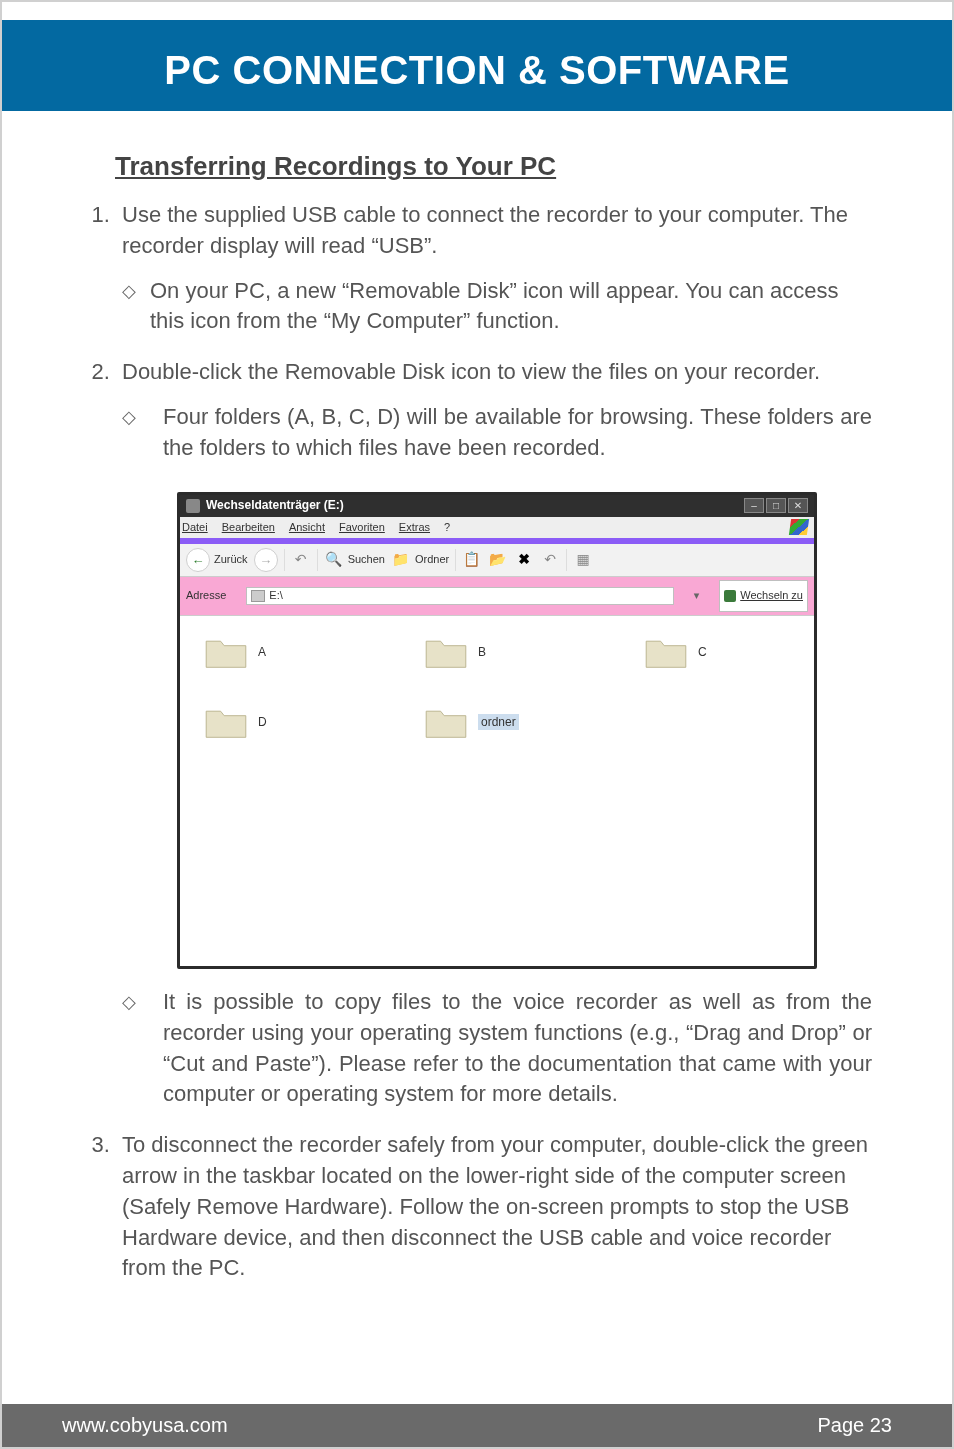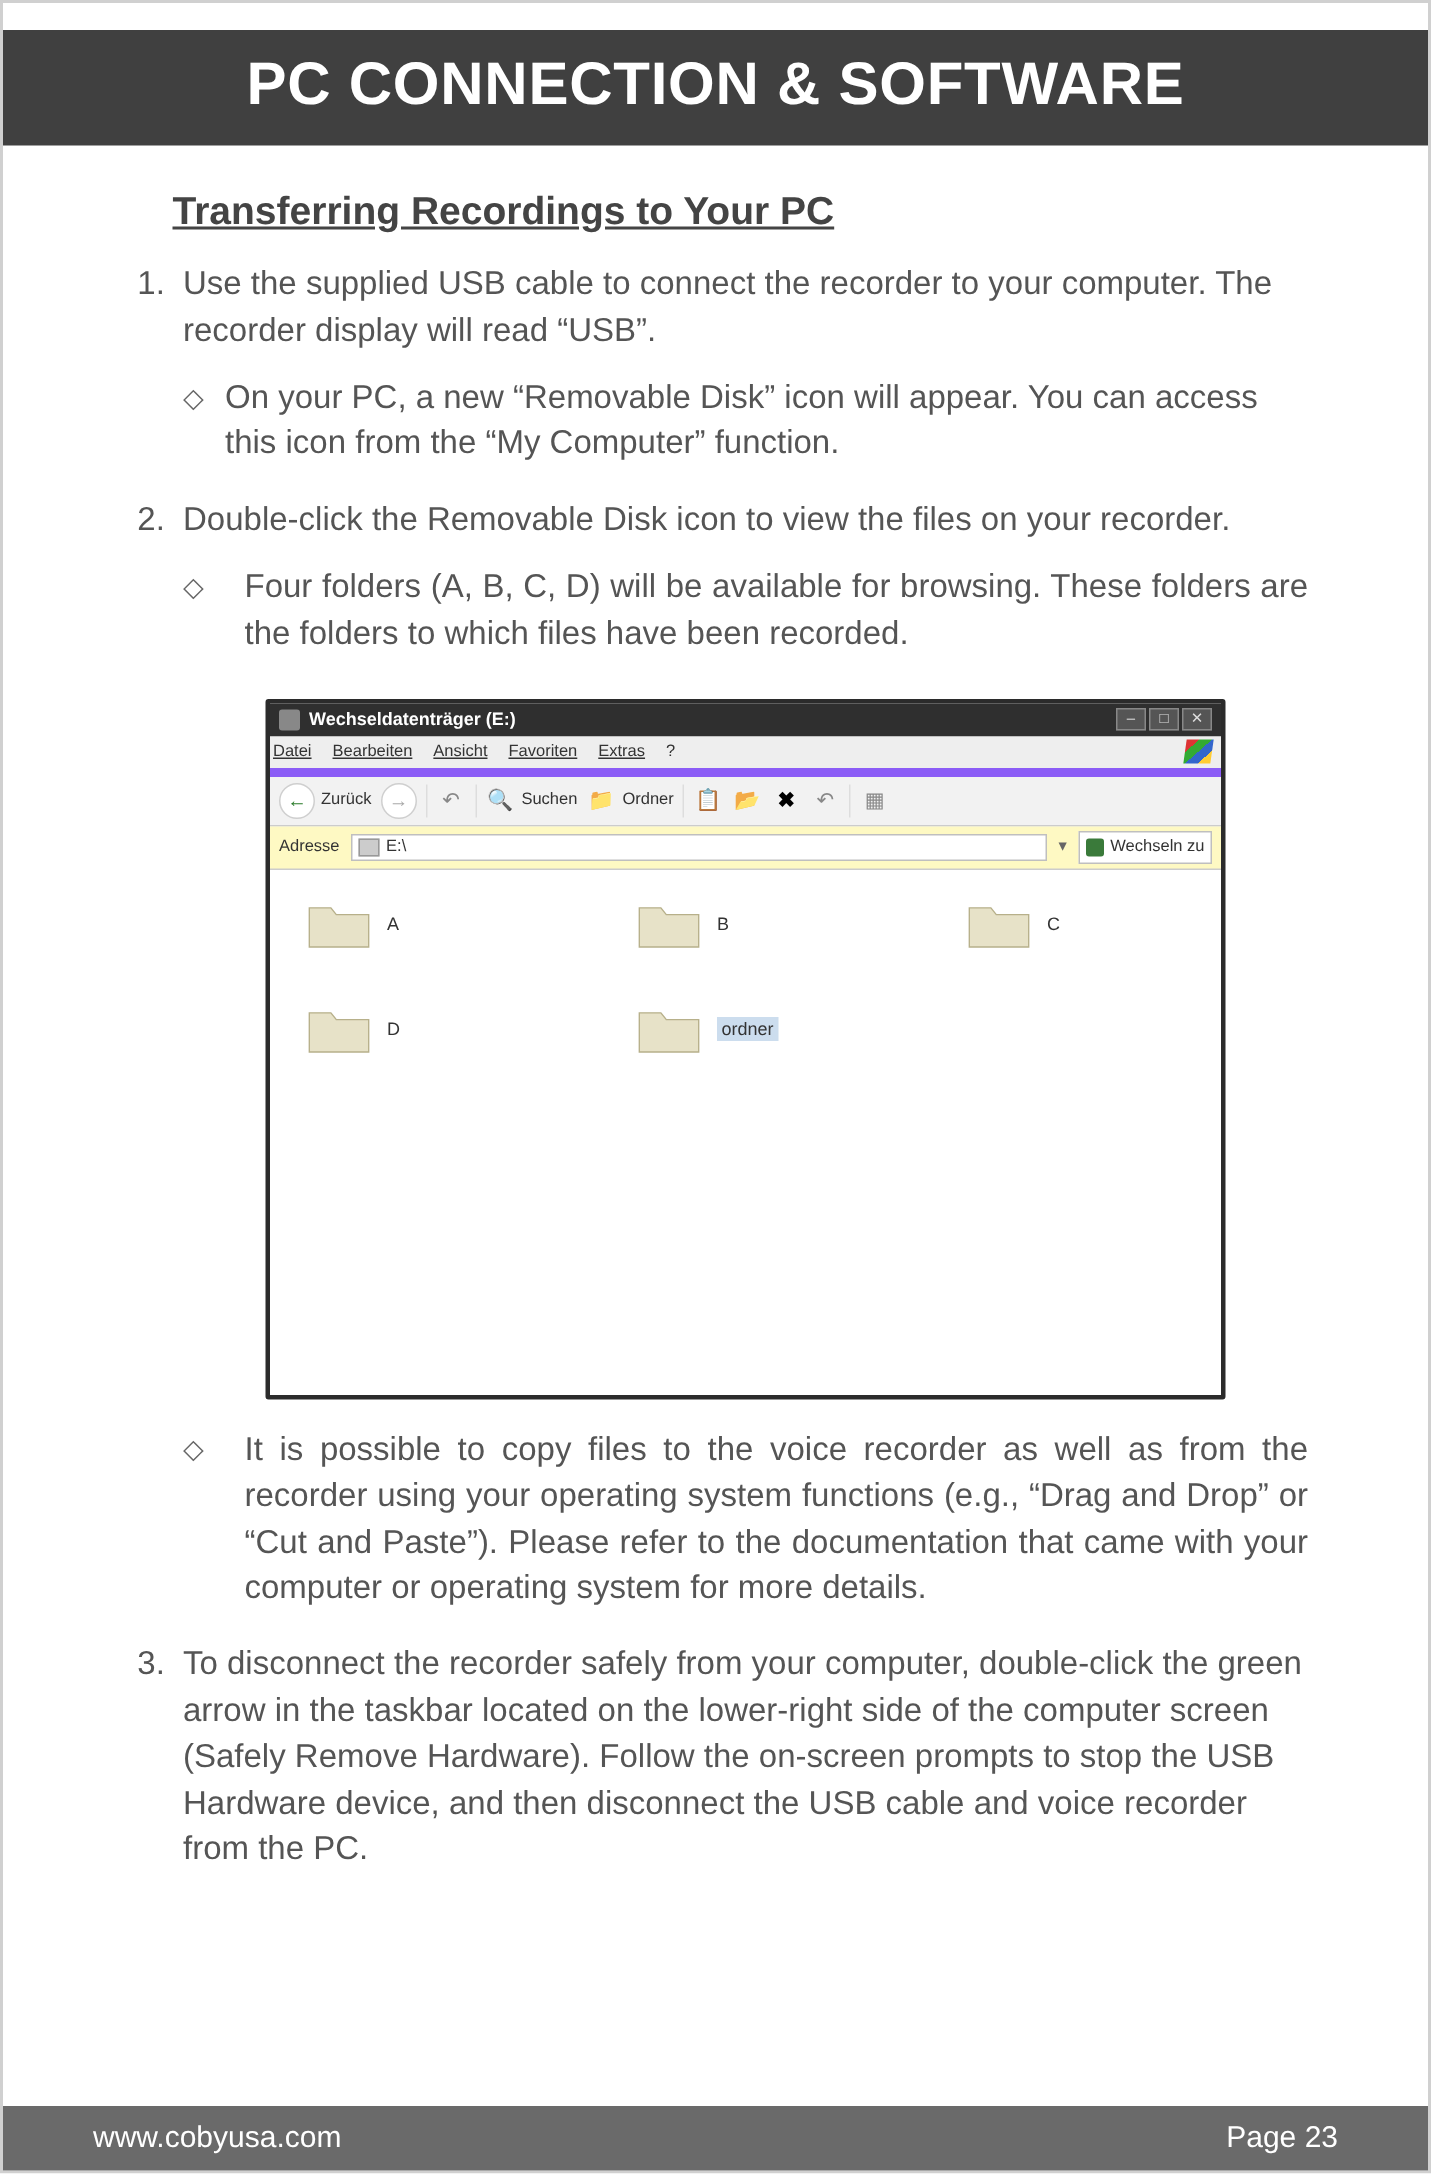--- a/index.html
+++ b/index.html
@@ -1,25 +1,25 @@
 <!DOCTYPE html>
 <html><head>
 <meta charset="utf-8">
 <style>
   * { margin: 0; padding: 0; box-sizing: border-box; }
   html, body { width: 954px; height: 1449px; background: #fff; font-family: Arial, Helvetica, sans-serif; color: #4a4a4a; }
 
   .page { width: 954px; height: 1449px; position: relative; background: #fff; border: 2px solid #d0d0d0; }
 
   .header-band {
-    background: #404040;
+    background: #0369a1;
     color: #fff;
     text-align: center;
-    padding: 14px 0 18px;
-    margin: 18px 0 28px;
+    padding: 28px 0 18px;
+    margin: 18px 0 40px;
   }
   .header-band h1 { font-size: 40px; font-weight: 700; letter-spacing: 0.5px; }
 
   .content { padding: 0 80px; }
 
   .section-title {
     font-size: 26px;
     font-weight: 700;
     text-decoration: underline;
     margin-bottom: 18px;
@@ -87,32 +87,32 @@
     color: #2a7b2a; font-size: 13px;
   }
   .win .tb-btn.gray { color: #aaa; }
   .win .tb-sep { width:1px; height:22px; background:#ddd; }
   .win .tb-ico {
     width: 20px; height: 20px; display:inline-flex; align-items:center; justify-content:center;
     color:#888; font-size:14px;
   }
   .win .tb-text { font-size: 11px; color:#333; margin-left:-2px; }
   .win .addrbar {
-    display:flex; align-items:center; gap:8px; padding:3px 6px;
-    background:#fef9c3; border-bottom:1px solid #ccc;
+    display:flex; align-items:center; gap:20px; padding:3px 6px;
+    background:#f9a8d4; border-bottom:1px solid #ccc;
   }
   .win .addrbar .lbl { font-size:11px; color:#333; }
   .win .addrbar .field {
     flex:1; height:18px; background:#fff; border:1px solid #bfbfbf;
     display:flex; align-items:center; padding:0 4px; gap:4px;
   }
   .win .addrbar .field .drv { width:14px; height:12px; background:#ccc; border:1px solid #999; }
   .win .addrbar .go {
     display:flex; align-items:center; gap:4px; padding:0 4px;
-    height:22px; border:1px solid #bfbfbf; background:#fff;
+    height:32px; border:1px solid #bfbfbf; background:#fff;text-decoration:underline;
   }
   .win .addrbar .go .g-ico { width:12px; height:12px; background:#3a7a3a; border-radius:2px; }
   .win .pane {
     height: 350px; background:#fff; padding: 18px 24px;
     display:flex; flex-wrap:wrap; align-content:flex-start; gap: 34px 80px;
   }
   .win .folder { display:flex; align-items:center; gap:10px; width:140px; }
   .win .folder svg { width:44px; height:36px; }
   .win .folder .flabel { font-size:12px; color:#333; }
   .win .folder-sel .flabel { background:#cde; padding:0 3px; }

